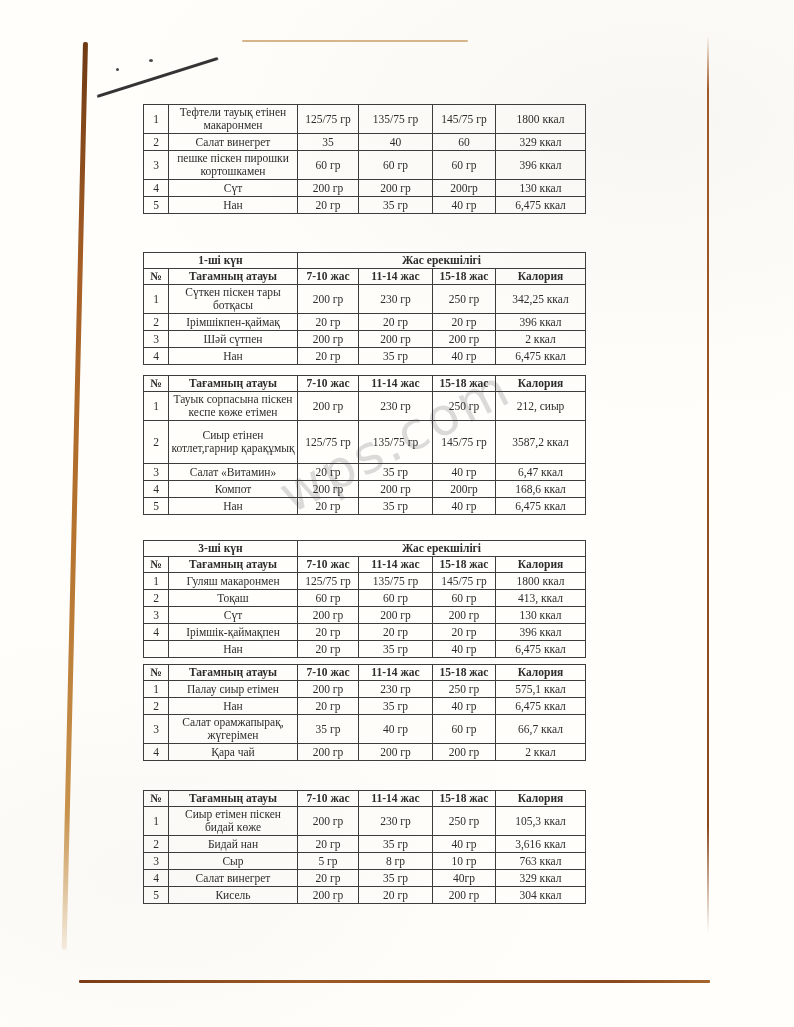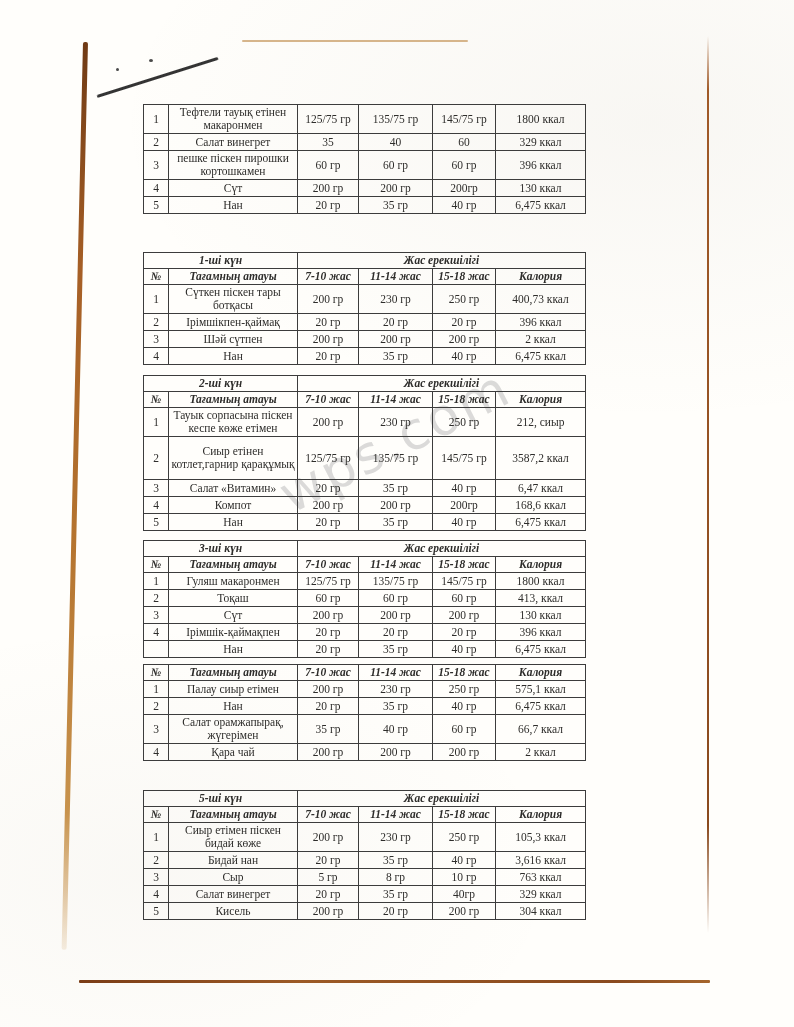--- a/index.html
+++ b/index.html
@@ -63,21 +63,21 @@
     border-collapse:collapse;table-layout:fixed;width:442px;
     color:#2e2d2b;
   }
   table.menu td{
     border:1px solid #3c3c3c;
     font-size:11.5px;line-height:13px;
     text-align:center;vertical-align:middle;
     padding:1px 2px;height:14px;
     overflow:hidden;
   }
-  table.menu td.hdr{font-weight:bold;font-style:italic;}
+  table.menu td.hdr{font-weight:bold;}
   table.menu td.xtall{height:40px;}
   table.menu tr.hrow td{height:13px;}
 </style>
 </head>
 <body>
 
 <div class="paper">
   <div class="edge-top"></div>
   <div class="edge-left"></div>
   <div class="edge-right"></div>
@@ -167,21 +167,21 @@
               <td class="hdr">11-14 жас</td>
               <td class="hdr">15-18 жас</td>
               <td class="hdr">Калория</td>
             </tr>
             <tr>
               <td>1</td>
               <td>Сүткен піскен тары ботқасы</td>
               <td>200 гр</td>
               <td>230 гр</td>
               <td>250 гр</td>
-              <td>400,73 ккал</td>
+              <td>342,25 ккал</td>
             </tr>
             <tr>
               <td>2</td>
               <td>Ірімшікпен-қаймақ</td>
               <td>20 гр</td>
               <td>20 гр</td>
               <td>20 гр</td>
               <td>396 ккал</td>
             </tr>
             <tr>
@@ -207,24 +207,20 @@
         <table class="menu">
           <colgroup>
             <col style="width: 25px;">
             <col style="width: 129px;">
             <col style="width: 61px;">
             <col style="width: 74px;">
             <col style="width: 63px;">
             <col style="width: 90px;">
           </colgroup>
           <tbody>
-            <tr class="hrow">
-              <td class="hdr" colspan="2">2-ші күн</td>
-              <td class="hdr" colspan="4">Жас ерекшілігі</td>
-            </tr>
             <tr class="hrow">
               <td class="hdr">№</td>
               <td class="hdr">Тағамның атауы</td>
               <td class="hdr">7-10 жас</td>
               <td class="hdr">11-14 жас</td>
               <td class="hdr">15-18 жас</td>
               <td class="hdr">Калория</td>
             </tr>
             <tr>
               <td>1</td>
@@ -394,24 +390,20 @@
           <colgroup>
             <col style="width: 25px;">
             <col style="width: 129px;">
             <col style="width: 61px;">
             <col style="width: 74px;">
             <col style="width: 63px;">
             <col style="width: 90px;">
           </colgroup>
           <tbody>
             <tr class="hrow">
-              <td class="hdr" colspan="2">5-ші күн</td>
-              <td class="hdr" colspan="4">Жас ерекшілігі</td>
-            </tr>
-            <tr class="hrow">
               <td class="hdr">№</td>
               <td class="hdr">Тағамның атауы</td>
               <td class="hdr">7-10 жас</td>
               <td class="hdr">11-14 жас</td>
               <td class="hdr">15-18 жас</td>
               <td class="hdr">Калория</td>
             </tr>
             <tr>
               <td>1</td>
               <td>Сиыр етімен піскен бидай көже</td>

